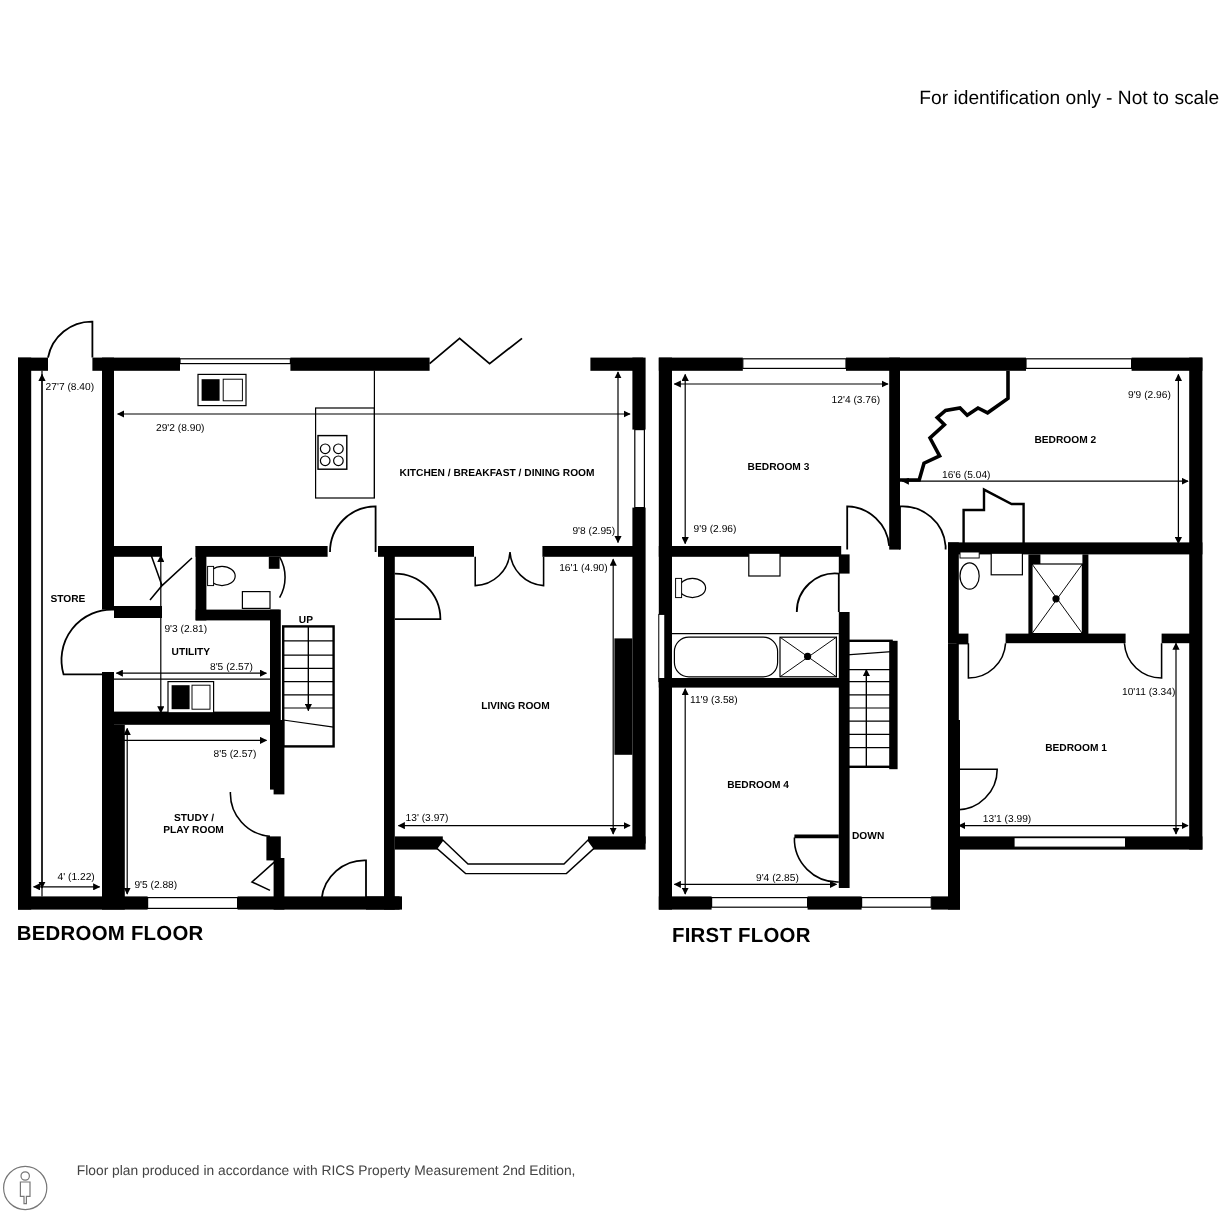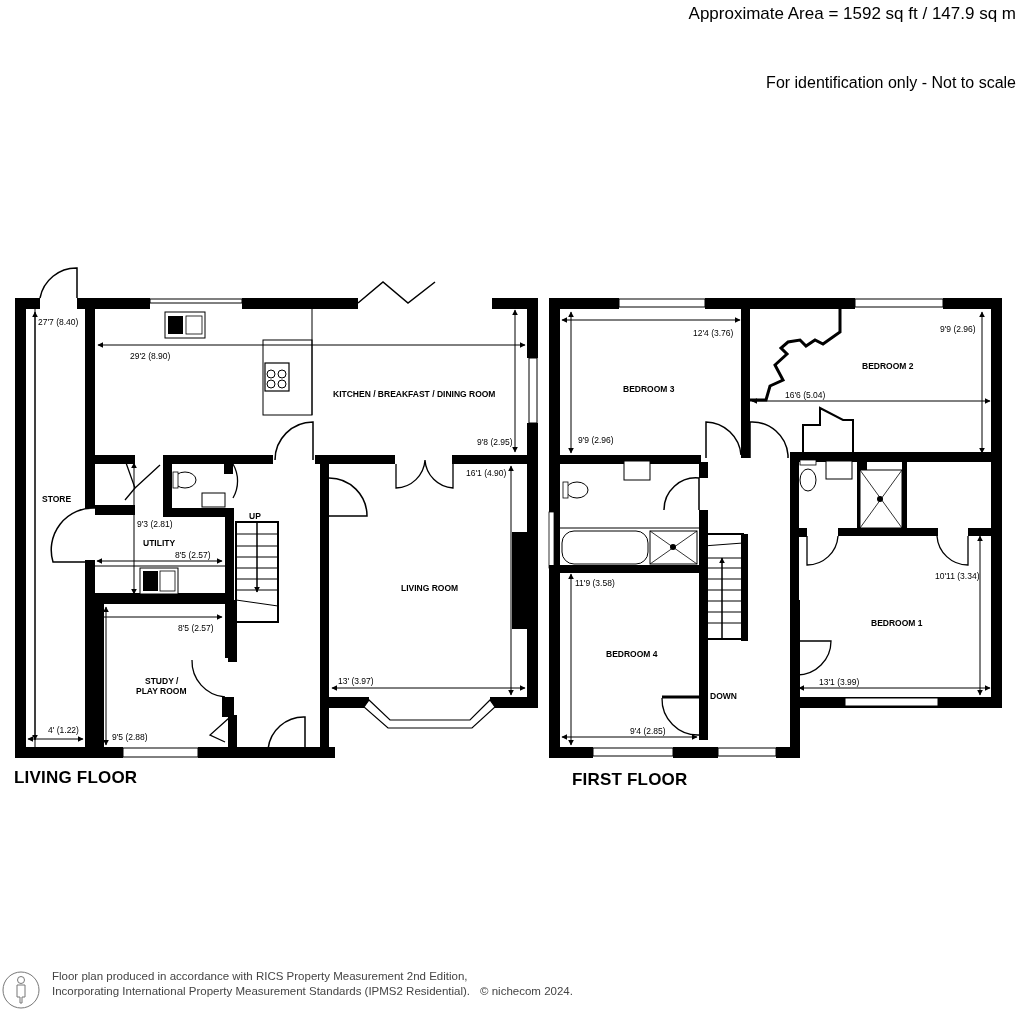--- a/index.html
+++ b/index.html
@@ -4,29 +4,28 @@
 <style>
   html, body { margin:0; padding:0; background:#ffffff; }
   body { width:1024px; height:1018px; position:relative; overflow:hidden; font-family:"Liberation Sans", sans-serif; color:#000; }
   .area { position:absolute; right:8px; text-align:right; font-size:17px; line-height:24px; }
   .area .l { display:block; }
   .note { position:absolute; right:8px; top:74px; font-size:16px; }
   svg { position:absolute; left:0; top:0; }
   .room { font-family:"Liberation Sans", sans-serif; font-weight:bold; font-size:8.5px; }
   .dim { font-family:"Liberation Sans", sans-serif; font-size:8.5px; }
   .floor { position:absolute; font-weight:bold; font-size:17px; letter-spacing:0.2px; }
-  .footer { position:absolute; left:52px; top:969px; font-size:11.5px; line-height:15px; color:#444; }
+  .footer { position:absolute; left:64px; top:969px; font-size:11.5px; line-height:15px; color:#444; }
   .footer span { display:block; }
   .footer .copy { margin-left:10px; }
 </style>
 </head>
 <body>
 
 <div class="area" style="top:2px;">
-  <span class="l">Approximate Area = 1592 sq ft / 147.9 sq m</span>
 </div>
 <div class="note">For identification only - Not to scale</div>
 
 <svg width="1024" height="1018" viewBox="0 0 1024 1018">
   <defs>
     <marker id="arr" viewBox="0 0 10 10" refX="9" refY="5" markerWidth="6" markerHeight="6" orient="auto-start-reverse">
       <path d="M0,0 L10,5 L0,10 z" fill="#000"></path>
     </marker>
   </defs>
 
@@ -271,19 +270,18 @@
     <text class="room" x="710" y="699">DOWN</text>
   </g>
 
   <g fill="none" stroke="#777" stroke-width="1">
     <circle cx="21" cy="990" r="18"></circle>
     <circle cx="21" cy="980" r="3.5"></circle>
     <path d="M17,985 L25,985 L25,997 L22,997 L22,1003 L20,1003 L20,997 L17,997 Z"></path>
   </g>
 </svg>
 
-<div class="floor" style="left:14px; top:768px;">LIVING FLOOR</div>
-<div class="floor" style="left:572px; top:770px;">FIRST FLOOR</div>
+<div class="floor" style="left:14px; top:768px;">BEDROOM FLOOR</div>
+<div class="floor" style="left:560px; top:770px;">FIRST FLOOR</div>
 
 <div class="footer">
   <span>Floor plan produced in accordance with RICS Property Measurement 2nd Edition,</span>
-  <span><span style="display:inline">Incorporating International Property Measurement Standards (IPMS2 Residential).</span><span style="display:inline" class="copy">© nichecom 2024.</span></span>
 </div>
 
 </body></html>

